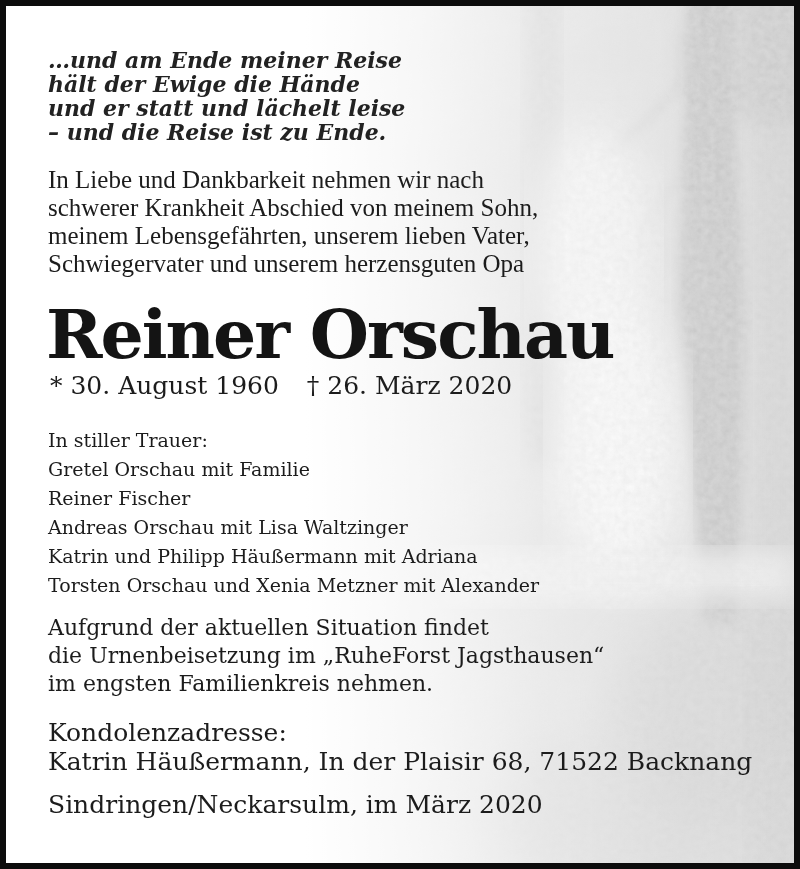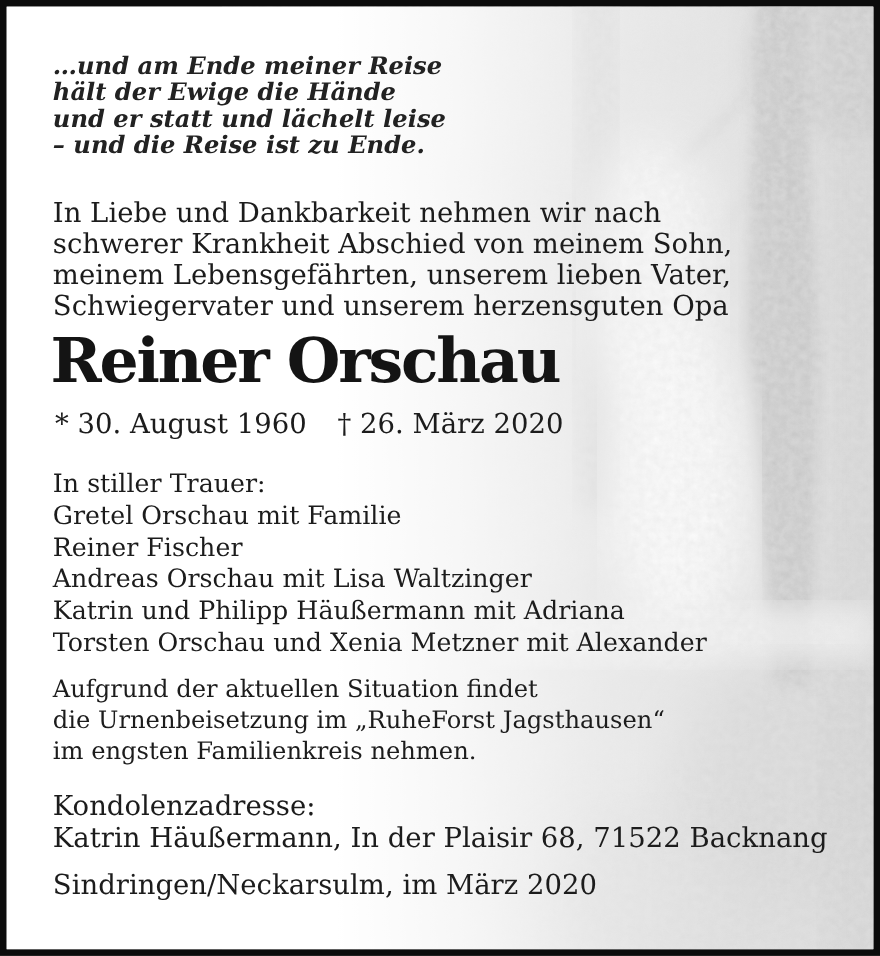--- a/index.html
+++ b/index.html
@@ -31,44 +31,45 @@
 
   .poem {
     top: 42px;
     font-size: 22px;
     line-height: 24px;
     font-weight: bold;
     font-style: italic;
     color: #222;
   }
   .intro {
-    top: 174px;
+    top: 160px;
     font-size: 25px;
     line-height: 28px;
+    font-family: Liberation Serif, serif;
   }
   .deceased-name {
     top: 294px;
     left: 40px;
     margin: 0;
-    font-size: 56px;
+    font-size: 68px;
     line-height: 1;
     font-weight: bold;
     letter-spacing: -2px;
     color: #141414;
   }
   .dates {
     top: 366px;
     left: 44px;
     font-size: 25px;
     line-height: 28px;
   }
   .dates .death { margin-left: 28px; }
   .mourners {
     top: 420px;
-    font-size: 23px;
+    font-size: 19px;
     line-height: 29px;
   }
   .funeral {
     top: 608px;
     font-size: 22px;
     line-height: 28px;
   }
   .condolence {
     top: 712px;
     font-size: 25px;

